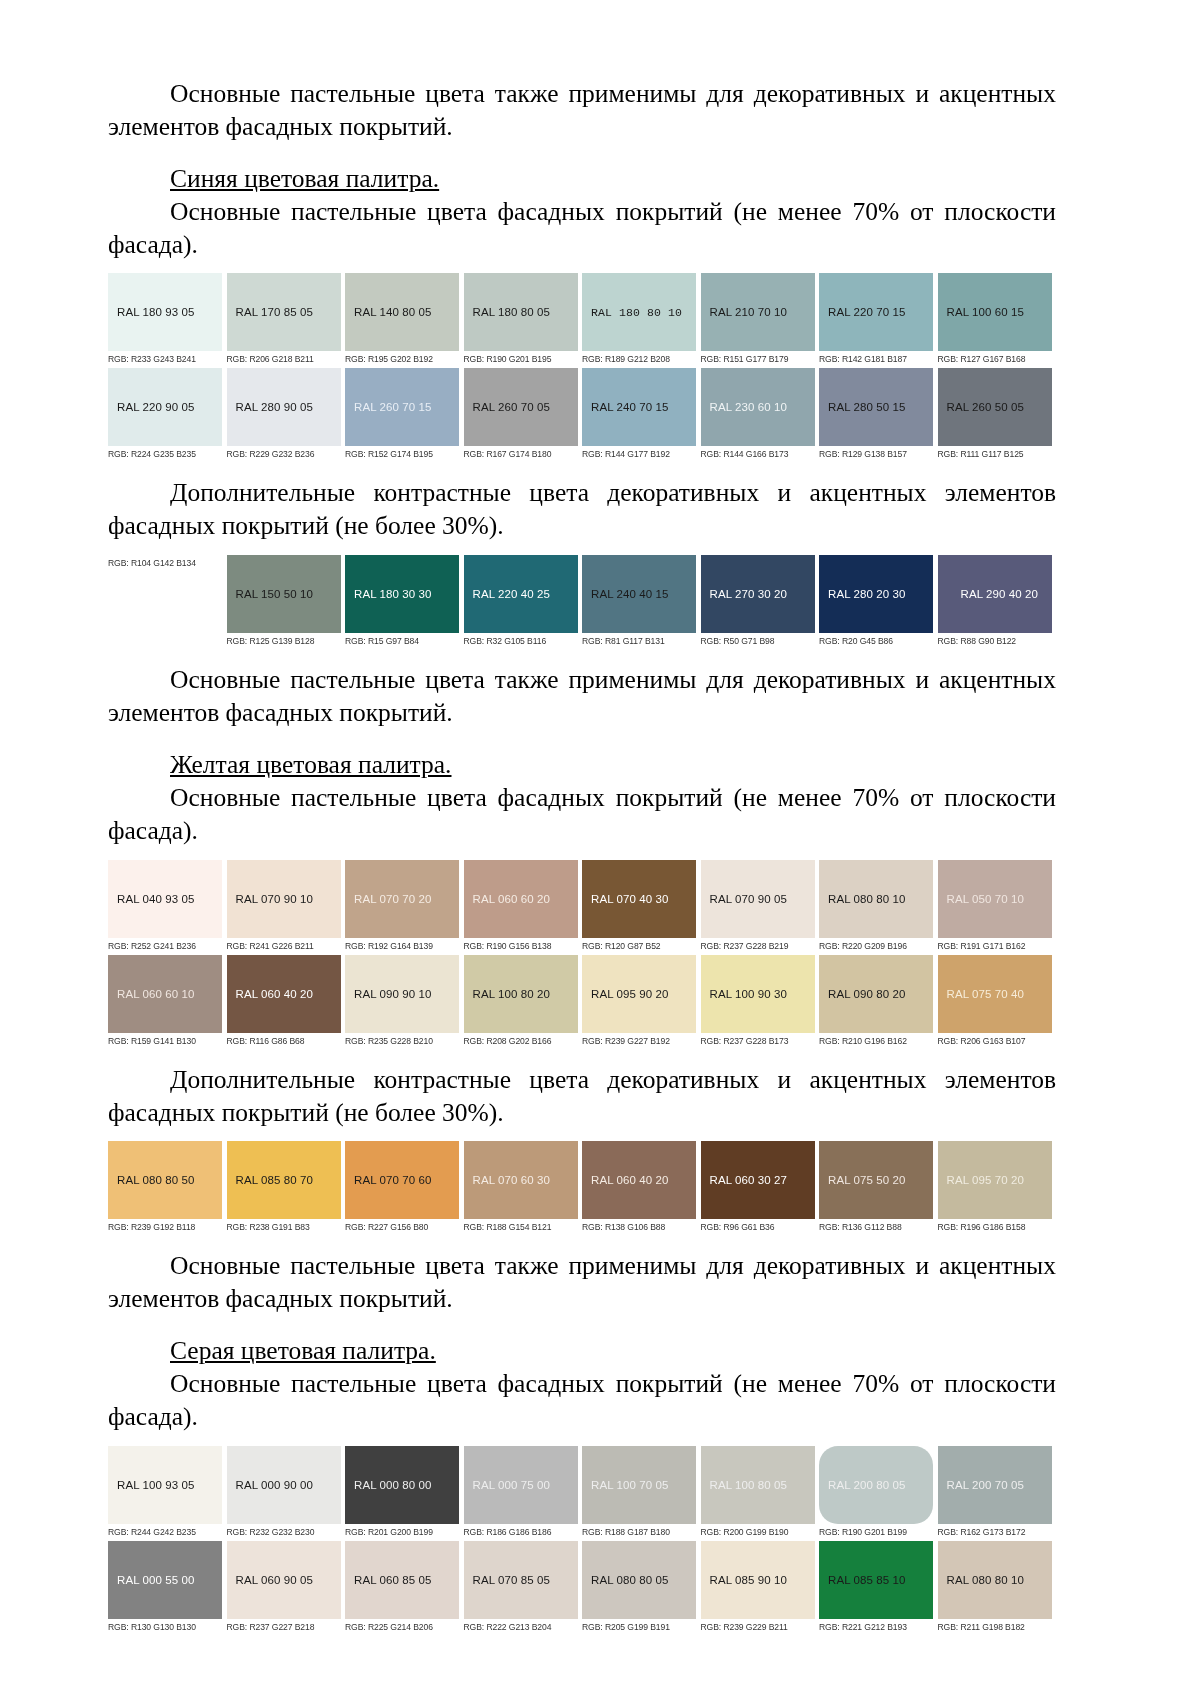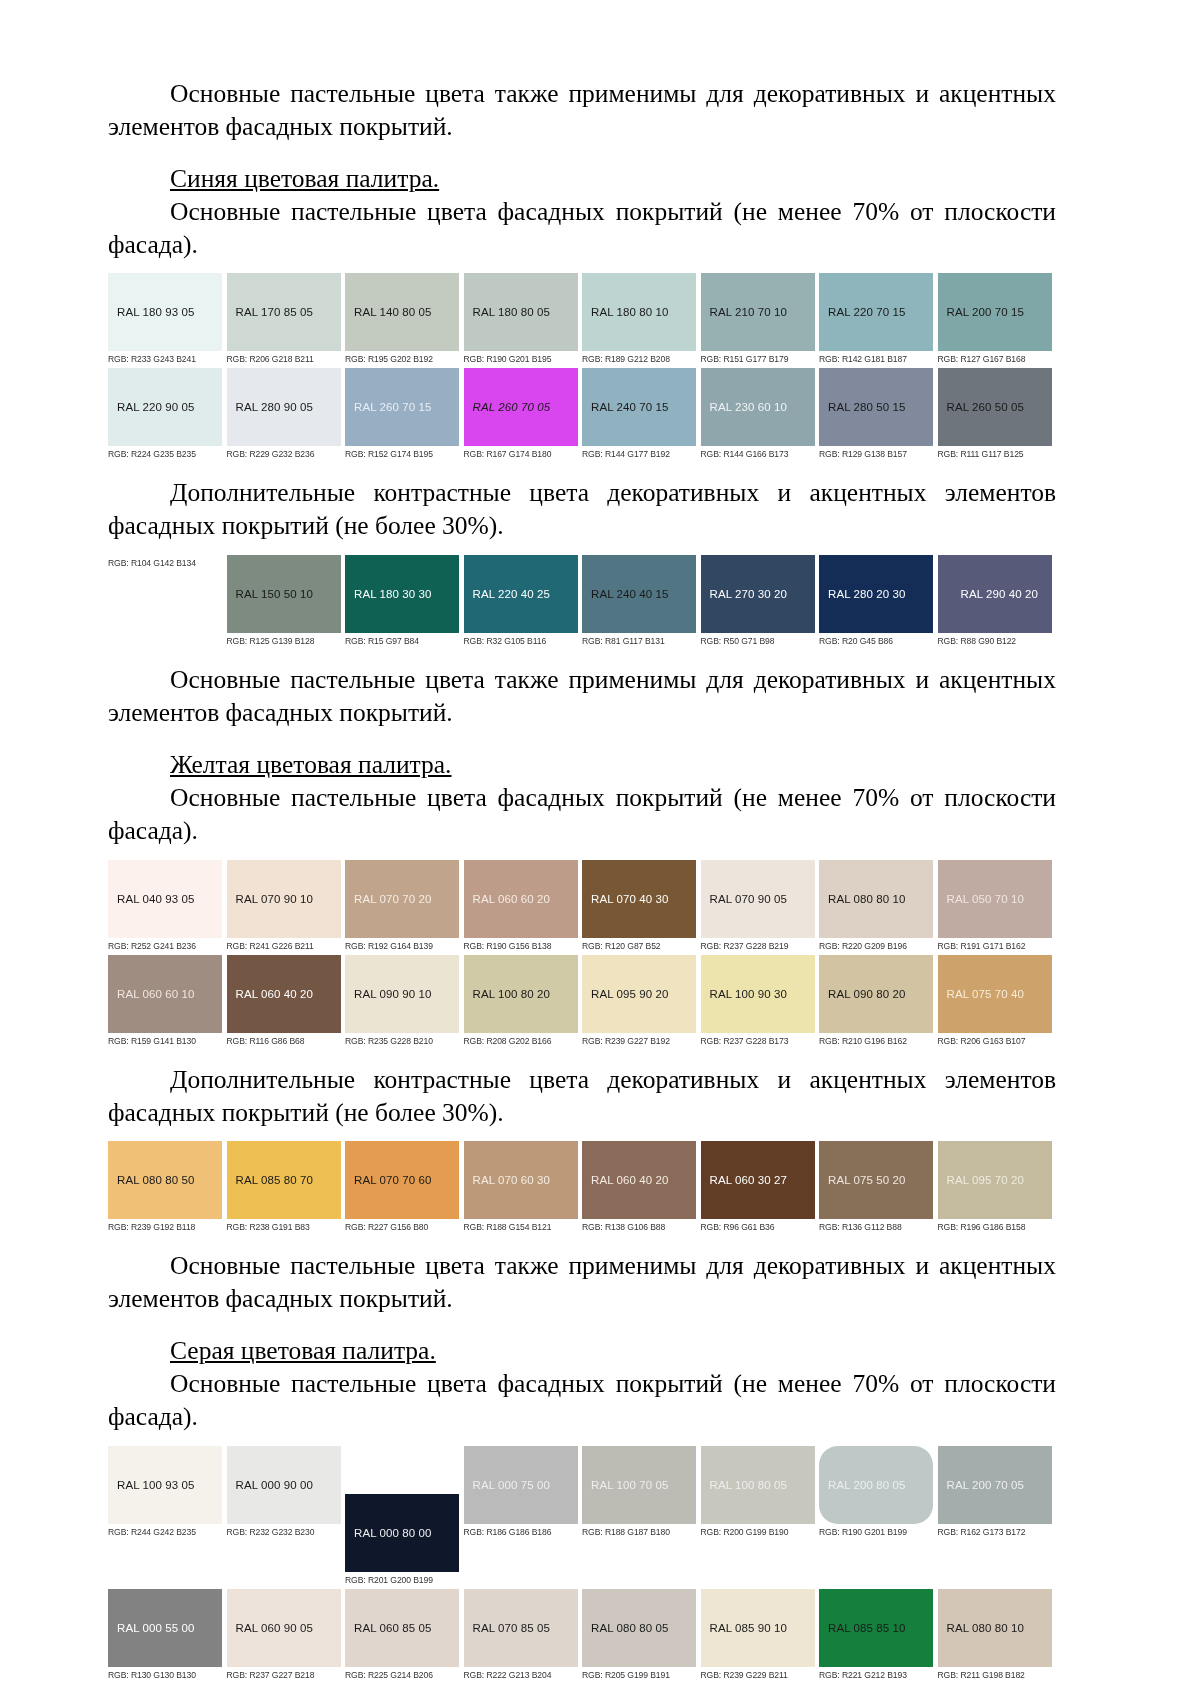--- a/index.html
+++ b/index.html
@@ -125,39 +125,39 @@
             <div class="swatch-rgb">RGB: R195 G202 B192</div>
           </div>
           <div class="swatch-cell">
             <div class="swatch-chip" style="background: rgb(190, 201, 195);">
               <div class="ral" style="color: rgb(26, 26, 26);">RAL 180 80 05</div>
             </div>
             <div class="swatch-rgb">RGB: R190 G201 B195</div>
           </div>
           <div class="swatch-cell">
             <div class="swatch-chip" style="background: rgb(189, 212, 208);">
-              <div class="ral" style="color: rgb(26, 26, 26);">RAL 180 80 10</div>
+              <div class="ral" style="color: rgb(26, 26, 26); font-family: Liberation Mono, monospace;">RAL 180 80 10</div>
             </div>
             <div class="swatch-rgb">RGB: R189 G212 B208</div>
           </div>
           <div class="swatch-cell">
             <div class="swatch-chip" style="background: rgb(151, 177, 179);">
               <div class="ral" style="color: rgb(26, 26, 26);">RAL 210 70 10</div>
             </div>
             <div class="swatch-rgb">RGB: R151 G177 B179</div>
           </div>
           <div class="swatch-cell">
             <div class="swatch-chip" style="background: rgb(142, 181, 187);">
               <div class="ral" style="color: rgb(26, 26, 26);">RAL 220 70 15</div>
             </div>
             <div class="swatch-rgb">RGB: R142 G181 B187</div>
           </div>
           <div class="swatch-cell">
             <div class="swatch-chip" style="background: rgb(127, 167, 168);">
-              <div class="ral" style="color: rgb(26, 26, 26);">RAL 200 70 15</div>
+              <div class="ral" style="color: rgb(26, 26, 26);">RAL 100 60 15</div>
             </div>
             <div class="swatch-rgb">RGB: R127 G167 B168</div>
           </div>
         </div>
       <div class="swatch-row">
           <div class="swatch-cell">
             <div class="swatch-chip" style="background: rgb(224, 235, 235);">
               <div class="ral" style="color: rgb(26, 26, 26);">RAL 220 90 05</div>
             </div>
             <div class="swatch-rgb">RGB: R224 G235 B235</div>
@@ -168,21 +168,21 @@
             </div>
             <div class="swatch-rgb">RGB: R229 G232 B236</div>
           </div>
           <div class="swatch-cell">
             <div class="swatch-chip" style="background: rgb(152, 174, 195);">
               <div class="ral" style="color: rgb(232, 238, 245);">RAL 260 70 15</div>
             </div>
             <div class="swatch-rgb">RGB: R152 G174 B195</div>
           </div>
           <div class="swatch-cell">
-            <div class="swatch-chip" style="background: #d946ef; font-style: italic;">
+            <div class="swatch-chip" style="background: #a3a3a3;">
               <div class="ral" style="color: rgb(26, 26, 26);">RAL 260 70 05</div>
             </div>
             <div class="swatch-rgb">RGB: R167 G174 B180</div>
           </div>
           <div class="swatch-cell">
             <div class="swatch-chip" style="background: rgb(144, 177, 192);">
               <div class="ral" style="color: rgb(26, 26, 26);">RAL 240 70 15</div>
             </div>
             <div class="swatch-rgb">RGB: R144 G177 B192</div>
           </div>
@@ -447,21 +447,21 @@
             </div>
             <div class="swatch-rgb">RGB: R244 G242 B235</div>
           </div>
           <div class="swatch-cell">
             <div class="swatch-chip" style="background: rgb(232, 232, 230);">
               <div class="ral" style="color: rgb(26, 26, 26);">RAL 000 90 00</div>
             </div>
             <div class="swatch-rgb">RGB: R232 G232 B230</div>
           </div>
           <div class="swatch-cell">
-            <div class="swatch-chip" style="background: #0f172a; margin-top: 48px;">
+            <div class="swatch-chip" style="background: #404040;">
               <div class="ral" style="color: rgb(238, 238, 238);">RAL 000 80 00</div>
             </div>
             <div class="swatch-rgb">RGB: R201 G200 B199</div>
           </div>
           <div class="swatch-cell">
             <div class="swatch-chip" style="background: rgb(186, 186, 186);">
               <div class="ral" style="color: rgb(238, 238, 238);">RAL 000 75 00</div>
             </div>
             <div class="swatch-rgb">RGB: R186 G186 B186</div>
           </div>

